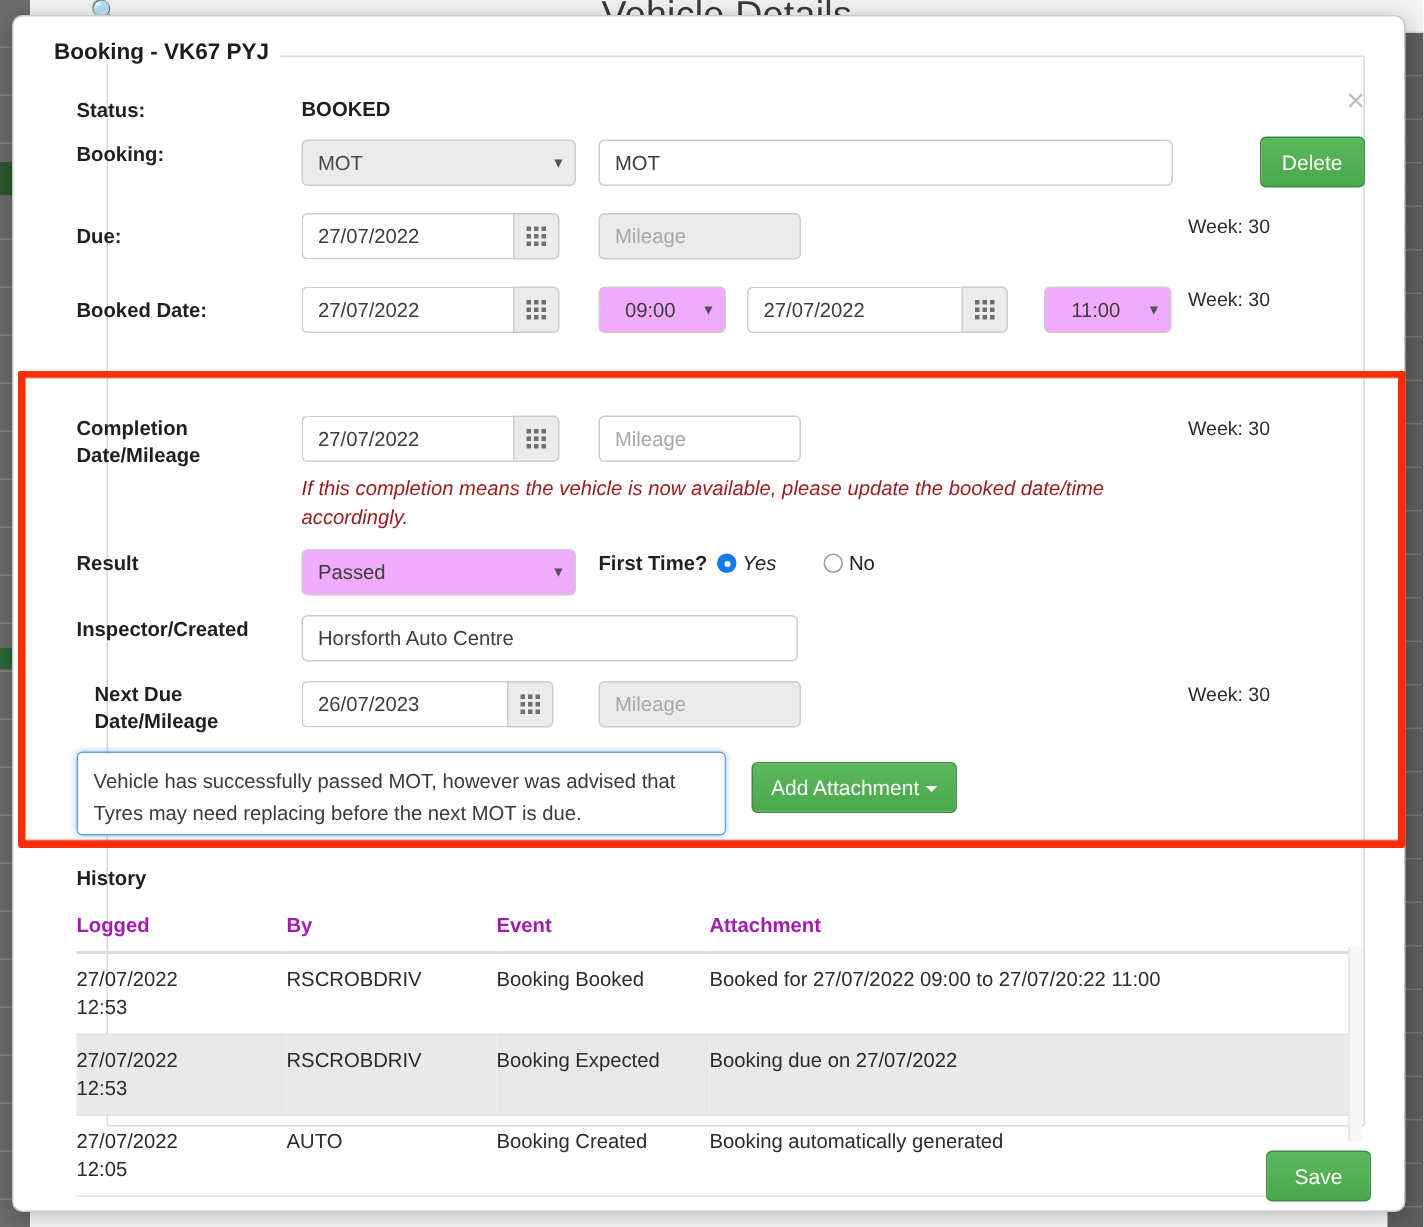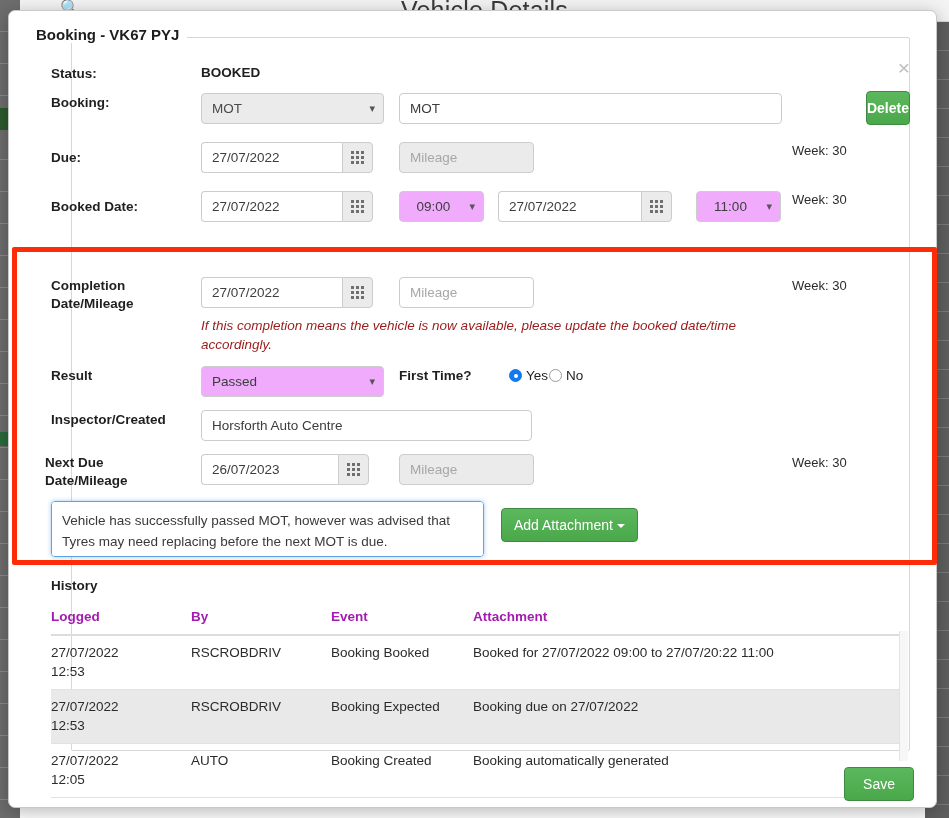--- a/index.html
+++ b/index.html
@@ -205,22 +205,21 @@
     border-radius: 4px;
     cursor: pointer;
     text-align: center;
     line-height: 1;
   }
   .btn-green {
     background: linear-gradient(#5cb85c, #4aa74a);
   }
   #delete-btn {
     position: absolute; right: 26px; top: 80px;
-    padding: 9px 0;
-    font-weight: bold;
+    padding: 9px 14px;
   }
   #add-attach-btn {
     position: absolute; left: 492px; top: 497px;
     padding: 9px 12px;
   }
   #save-btn {
     position: absolute; right: 22px; bottom: 6px;
     padding: 9px 18px;
   }
   .caret {
@@ -435,33 +434,33 @@
   <input class="tb" style="position: absolute; left: 390px; top: 266px; width: 135px;" placeholder="Mileage">
   <div class="week" style="left:783px; top:267px;">Week: 30</div>
   <div class="warn" style="left:192px; top:305px;">If this completion means the vehicle is now available, please update the booked date/time accordingly.</div>
 
   <div class="lbl" style="left:42px; top:356px;">Result</div>
   <div class="sel-wrap" style="left:192px; top:355px; width:183px;">
     <select class="sel" style="width:183px;"><option>Passed</option></select>
     <span class="chev">▾</span>
   </div>
   <div class="radio-lbl" style="left:390px; top:357px;">First Time?</div>
-  <div class="radio-item" style="left:500px; top:357px;">
+  <div class="radio-item" style="left:469px; top:357px;font-style:italic;">
     <span class="rd on"></span>
     <span>Yes</span>
   </div>
   <div class="radio-item" style="left:540px; top:357px;">
     <span class="rd"></span>
     <span>No</span>
   </div>
 
   <div class="lbl" style="left:42px; top:400px;">Inspector/Created</div>
   <input class="tb" style="position: absolute; left: 192px; top: 399px; width: 331px;" value="Horsforth Auto Centre">
 
-  <div class="lbl two-line" style="left:36px; top:443px;">
+  <div class="lbl two-line" style="left:54px; top:443px;">
     <span>Next Due</span><br>
     <span>Date/Mileage</span>
   </div>
   <div class="dategrp" style="left:192px; top:443px;">
     <input class="tb" style="width: 137px;" value="26/07/2023">
     <div class="dp-btn">
       <span class="cal-grid">
           <i></i>
           <i></i>
           <i></i>

